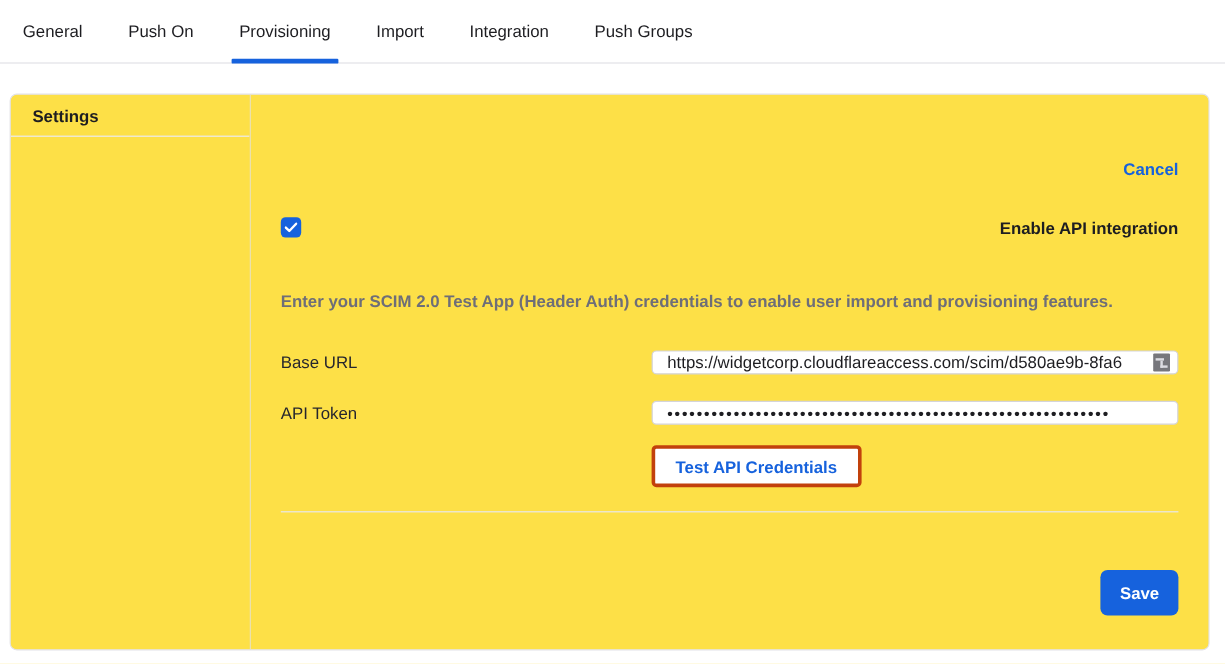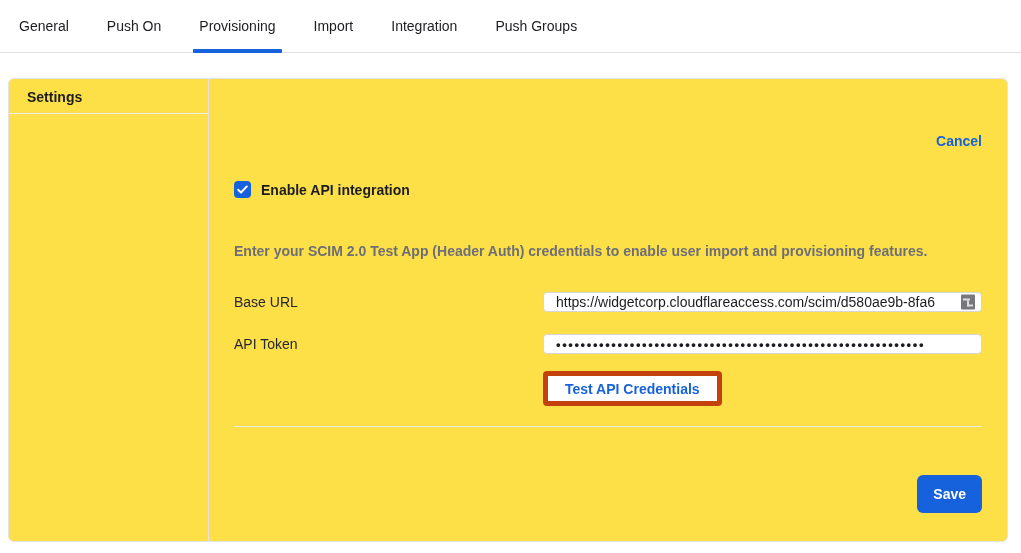--- a/index.html
+++ b/index.html
@@ -40,21 +40,21 @@
     border-bottom:1px solid #ececf1;
   }
   .sidebar-item { padding:7px 18px; background:#eef1fb; color:#2b2b33; cursor:pointer; }
 
   
   .main { flex:1; min-width:0; padding:0 25px; }
 
   .cancel-row { padding-top:54px; text-align:right; }
   .cancel-link { color:#1662dd; font-weight:700; text-decoration:none; cursor:pointer; }
 
-  .checkbox-row { margin-top:32px; display:flex; align-items:center; gap:10px; }
+  .checkbox-row { margin-top:32px; display:flex; align-items:center; gap:10px;justify-content:space-between; }
   .checkbox {
     width:17px; height:17px; flex:none; border-radius:4px;
     background:#1662dd; display:flex; align-items:center; justify-content:center;
     cursor:pointer;
   }
   .checkbox-label { font-weight:700; cursor:default; }
 
   .desc { margin-top:45px; color:#6e6e78;font-weight:bold; }
 
   .field-row { display:flex; align-items:center; }
@@ -77,21 +77,21 @@
     content:""; position:absolute; left:2px; top:4px; width:7px; height:2px; background:#dcdce2;
   }
   .overflow-marker::after {
     content:""; position:absolute; right:2px; bottom:3px; width:4px; height:4px;
     border-left:2px solid #dcdce2; border-bottom:2px solid #dcdce2;
   }
 
   .test-row { margin-left:309px; margin-top:17px; }
   .test-btn {
     height:35px; padding:0 17px; background:#fff;
-    border:5px solid #c2410c; border-radius:4px;
+    border:3px solid #c2410c; border-radius:4px;
     color:#1662dd; font-weight:700; font-size:14px; font-family:inherit; cursor:pointer;
   }
 
   .divider { margin-top:20px; border-top:1px solid #e8e8ec; height:0; }
 
   .save-row { margin-top:20px; text-align:right; }
   .save-btn {
     height:38px; padding:0 16px; background:#1662dd; border:none; border-radius:6px;
     color:#fff; font-weight:700; font-size:14px; font-family:inherit; cursor:pointer;margin-top:28px;
   }

